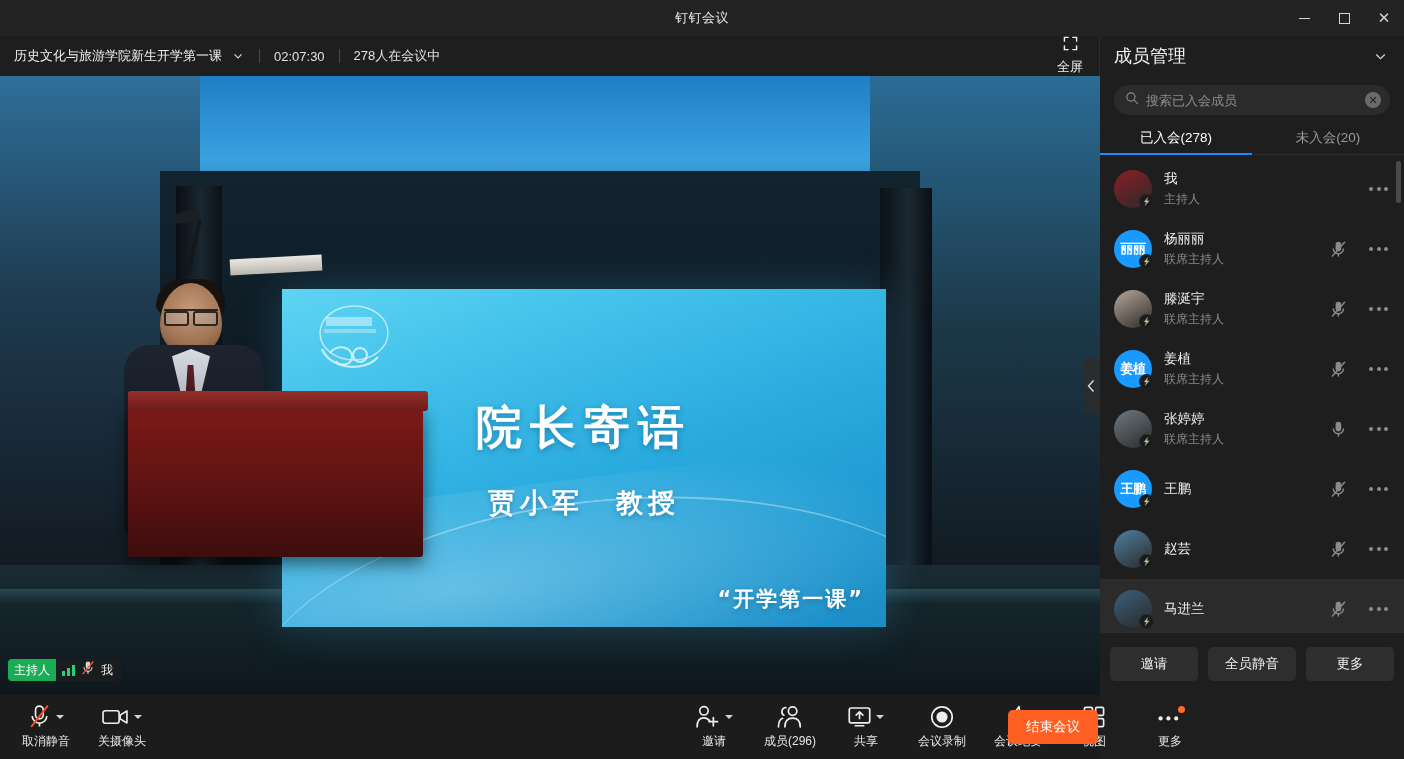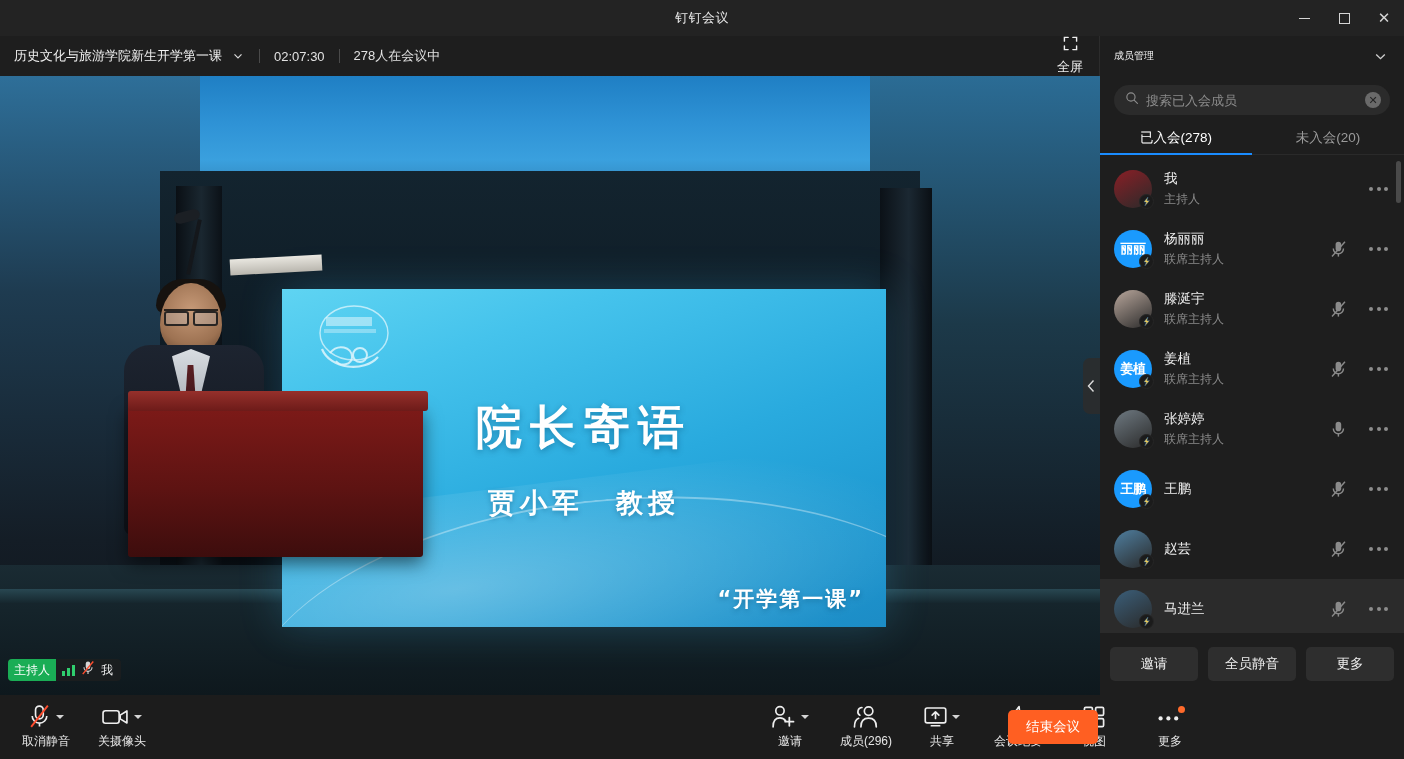--- a/index.html
+++ b/index.html
@@ -43,21 +43,21 @@
   .meet-timer { font-size: 13px; color: #e2e2e2; font-variant-numeric: tabular-nums; }
   .meet-count { font-size: 13px; color: #e2e2e2; }
   .sub-right-tools { margin-left: auto; display: flex; align-items: center; padding-right: 16px; gap: 7px; flex-direction: column; }
   .fs-icon { width: 15px; height: 15px; display: inline-block; }
   .fs-label { font-size: 13px; color: #efefef; }
 
   .sub-panel-head {
     width: 304px; min-width: 304px; display: flex; align-items: center;
     padding: 0 16px 0 14px; background: #1e1e1e;
   }
-  .panel-title { font-size: 10px; color: #f2f2f2; }
+  .panel-title { font-size: 18px; color: #f2f2f2; }
   .panel-collapse { margin-left: auto; color: #cfcfcf; display: flex; align-items: center; }
 
   
   .body { flex: 1; display: flex; min-height: 0; }
 
   
   .stage { flex: 1; position: relative; background: #000; overflow: hidden; }
   .scene { position: absolute; inset: 0; }
 
   
@@ -785,20 +785,32 @@
                 <path d="M7 18.4 H15" stroke="#ededed" stroke-width="1.6" stroke-linecap="round"></path>
               </svg>
             </span>
        <span class="tb-caret"></span>
      </div>
      <div class="tb-lbl">共享</div>
         </div>
         <div class="tb-item">
           <div class="tb-ico-row">
        <span class="tb-ico">
+              <svg width="24" height="24" viewBox="0 0 24 24">
+                <circle cx="12" cy="12" r="10.2" fill="none" stroke="#ededed" stroke-width="1.7"></circle>
+                <circle cx="12" cy="12" r="5.6" fill="#ededed"></circle>
+              </svg>
+            </span>
+
+     </div>
+     <div class="tb-lbl">会议录制</div>
+        </div>
+        <div class="tb-item">
+          <div class="tb-ico-row">
+       <span class="tb-ico">
               <svg width="25" height="24" viewBox="0 0 24 24">
                 <path d="M12.6 1.6 L3.4 13.6 H10 L8.2 22.4 L20.6 9.6 H13.4 Z" fill="none" stroke="#ededed" stroke-width="1.6" stroke-linejoin="round"></path>
               </svg>
             </span>
 
      </div>
      <div class="tb-lbl">会议纪要</div>
         </div>
         <div class="tb-item">
           <div class="tb-ico-row">

